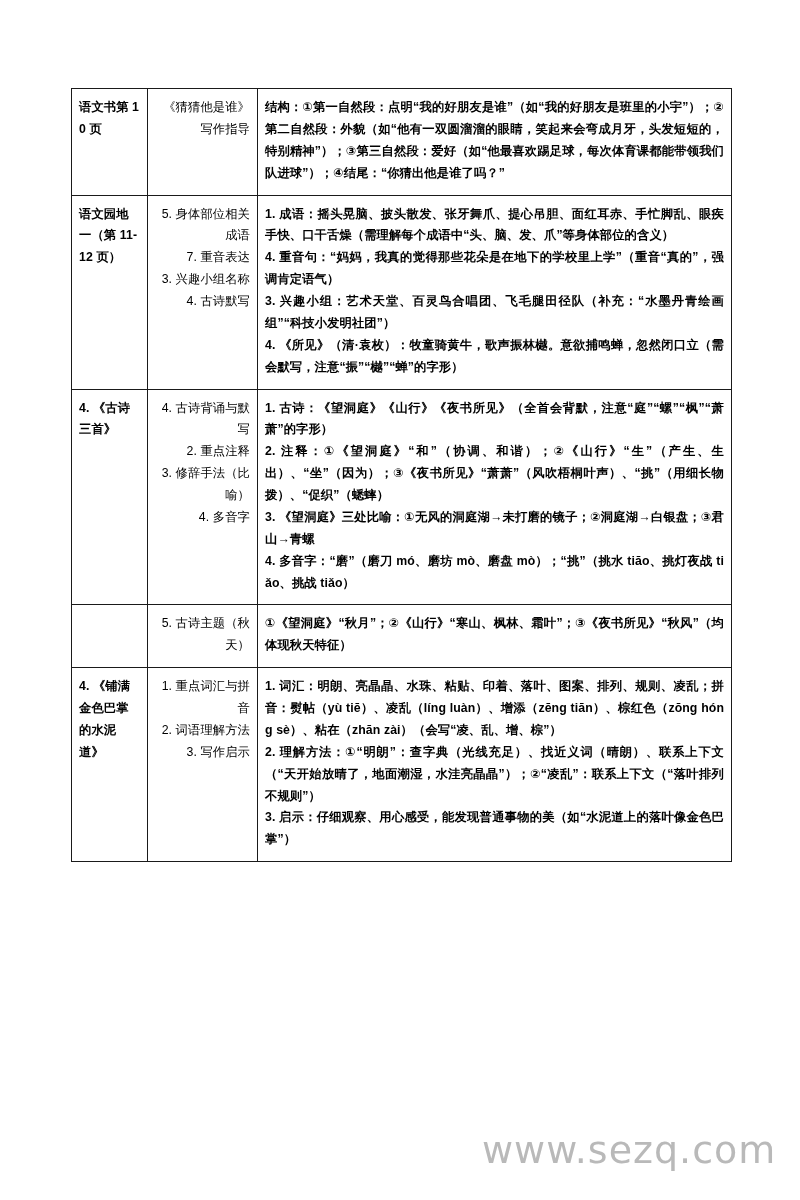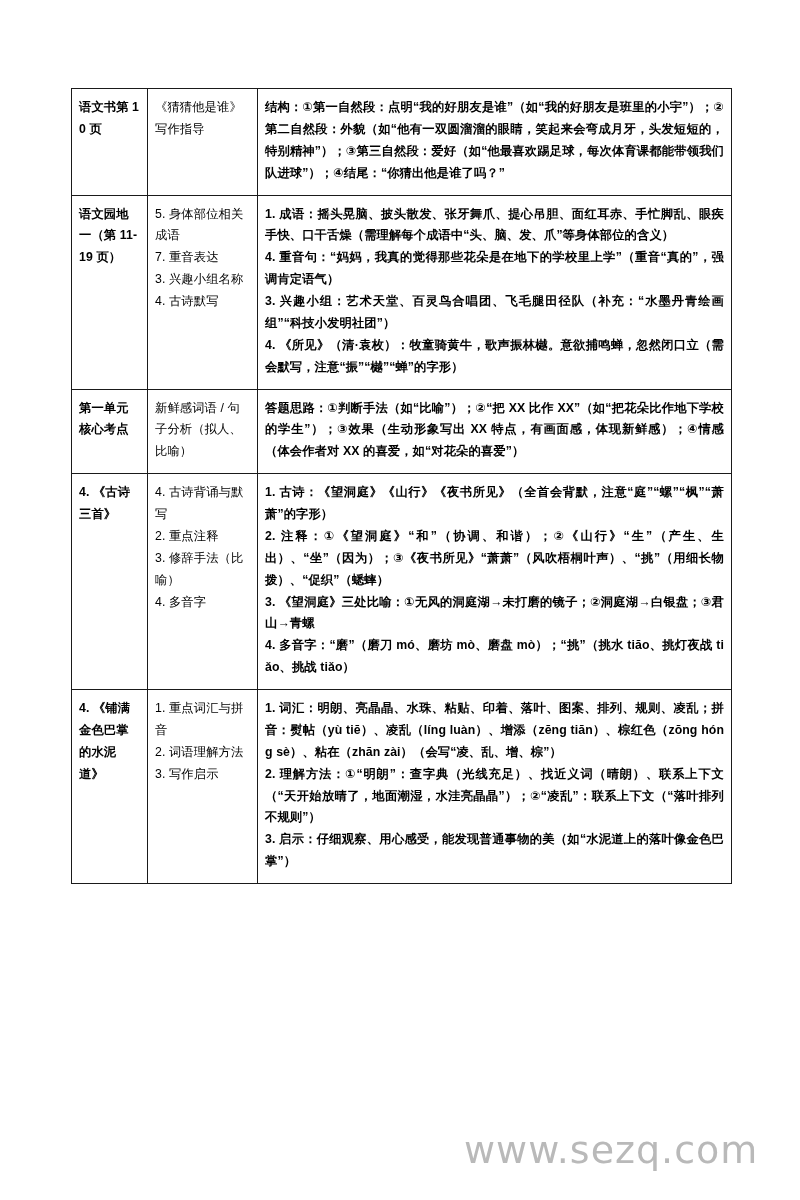--- a/index.html
+++ b/index.html
@@ -42,36 +42,36 @@
   col.c-topic   { width: 76px; }
   col.c-points  { width: 110px; }
   col.c-content { width: 474px; }
 
   td.topic-cell {
     font-weight: bold;
     text-align: left;
     padding-left: 9px;
   }
   td.points-cell {
-    text-align: left;
+    text-align: right;
   }
   td.content-cell {
     text-align: justify;
     text-justify: inter-ideograph;
     font-weight: bold;
   }
   td.empty-cell { padding: 0; }
 
   .cell-line { display: block; }
   .cell-para { display: block; margin: 0; }
 
   
   #watermark {
     position: absolute;
-    left: 464px;
+    left: 482px;
     top: 1128px;
     font-family: "DejaVu Sans", "Liberation Sans", sans-serif;
     font-size: 38px;
     letter-spacing: 1px;
     color: #b9b9b9;
     white-space: nowrap;
     user-select: none;
   }
 </style>
 </head>
@@ -87,57 +87,61 @@
     </colgroup>
     <tbody>
 
       <tr>
         <td class="topic-cell">语文书第 10 页</td>
         <td class="points-cell">《猜猜他是谁》写作指导</td>
         <td class="content-cell">结构：①第一自然段：点明“我的好朋友是谁”（如“我的好朋友是班里的小宇”）；②第二自然段：外貌（如“他有一双圆溜溜的眼睛，笑起来会弯成月牙，头发短短的，特别精神”）；③第三自然段：爱好（如“他最喜欢踢足球，每次体育课都能带领我们队进球”）；④结尾：“你猜出他是谁了吗？”</td>
       </tr>
 
       <tr>
-        <td class="topic-cell">语文园地一（第 11-19 页）</td>
+        <td class="topic-cell">语文园地一（第 11-12 页）</td>
         <td class="points-cell">
           <span class="cell-line">5. 身体部位相关成语</span>
           <span class="cell-line">7. 重音表达</span>
           <span class="cell-line">3. 兴趣小组名称</span>
           <span class="cell-line">4. 古诗默写</span>
         </td>
         <td class="content-cell">
           <p class="cell-para">1. 成语：摇头晃脑、披头散发、张牙舞爪、提心吊胆、面红耳赤、手忙脚乱、眼疾手快、口干舌燥（需理解每个成语中“头、脑、发、爪”等身体部位的含义）</p>
           <p class="cell-para">4. 重音句：“妈妈，我真的觉得那些花朵是在地下的学校里上学”（重音“真的”，强调肯定语气）</p>
           <p class="cell-para">3. 兴趣小组：艺术天堂、百灵鸟合唱团、飞毛腿田径队（补充：“水墨丹青绘画组”“科技小发明社团”）</p>
           <p class="cell-para">4. 《所见》（清·袁枚）：牧童骑黄牛，歌声振林樾。意欲捕鸣蝉，忽然闭口立（需会默写，注意“振”“樾”“蝉”的字形）</p>
         </td>
       </tr>
 
-      <tr>
-        <td class="topic-cell">第一单元核心考点</td>
-        <td class="points-cell">新鲜感词语 / 句子分析（拟人、比喻）</td>
-        <td class="content-cell">答题思路：①判断手法（如“比喻”）；②“把 XX 比作 XX”（如“把花朵比作地下学校的学生”）；③效果（生动形象写出 XX 特点，有画面感，体现新鲜感）；④情感（体会作者对 XX 的喜爱，如“对花朵的喜爱”）</td>
-      </tr>
 
       <tr>
         <td class="topic-cell">4. 《古诗三首》</td>
         <td class="points-cell">
           <span class="cell-line">4. 古诗背诵与默写</span>
           <span class="cell-line">2. 重点注释</span>
           <span class="cell-line">3. 修辞手法（比喻）</span>
           <span class="cell-line">4. 多音字</span>
         </td>
         <td class="content-cell">
           <p class="cell-para">1. 古诗：《望洞庭》《山行》《夜书所见》（全首会背默，注意“庭”“螺”“枫”“萧萧”的字形）</p>
           <p class="cell-para">2. 注释：①《望洞庭》“和”（协调、和谐）；②《山行》“生”（产生、生出）、“坐”（因为）；③《夜书所见》“萧萧”（风吹梧桐叶声）、“挑”（用细长物拨）、“促织”（蟋蟀）</p>
           <p class="cell-para">3. 《望洞庭》三处比喻：①无风的洞庭湖→未打磨的镜子；②洞庭湖→白银盘；③君山→青螺</p>
           <p class="cell-para">4. 多音字：“磨”（磨刀 mó、磨坊 mò、磨盘 mò）；“挑”（挑水 tiāo、挑灯夜战 tiǎo、挑战 tiǎo）</p>
         </td>
       </tr>
 
+      <tr>
+        <td class="topic-cell empty-cell"></td>
+        <td class="points-cell">
+          <span class="cell-line">5. 古诗主题（秋天）</span>
+        </td>
+        <td class="content-cell">
+          <p class="cell-para">①《望洞庭》“秋月”；②《山行》“寒山、枫林、霜叶”；③《夜书所见》“秋风”（均体现秋天特征）</p>
+        </td>
+      </tr>
 
       <tr>
         <td class="topic-cell">4. 《铺满金色巴掌的水泥道》</td>
         <td class="points-cell">
           <span class="cell-line">1. 重点词汇与拼音</span>
           <span class="cell-line">2. 词语理解方法</span>
           <span class="cell-line">3. 写作启示</span>
         </td>
         <td class="content-cell">
           <p class="cell-para">1. 词汇：明朗、亮晶晶、水珠、粘贴、印着、落叶、图案、排列、规则、凌乱；拼音：熨帖（yù tiē）、凌乱（líng luàn）、增添（zēng tiān）、棕红色（zōng hóng sè）、粘在（zhān zài）（会写“凌、乱、增、棕”）</p>

